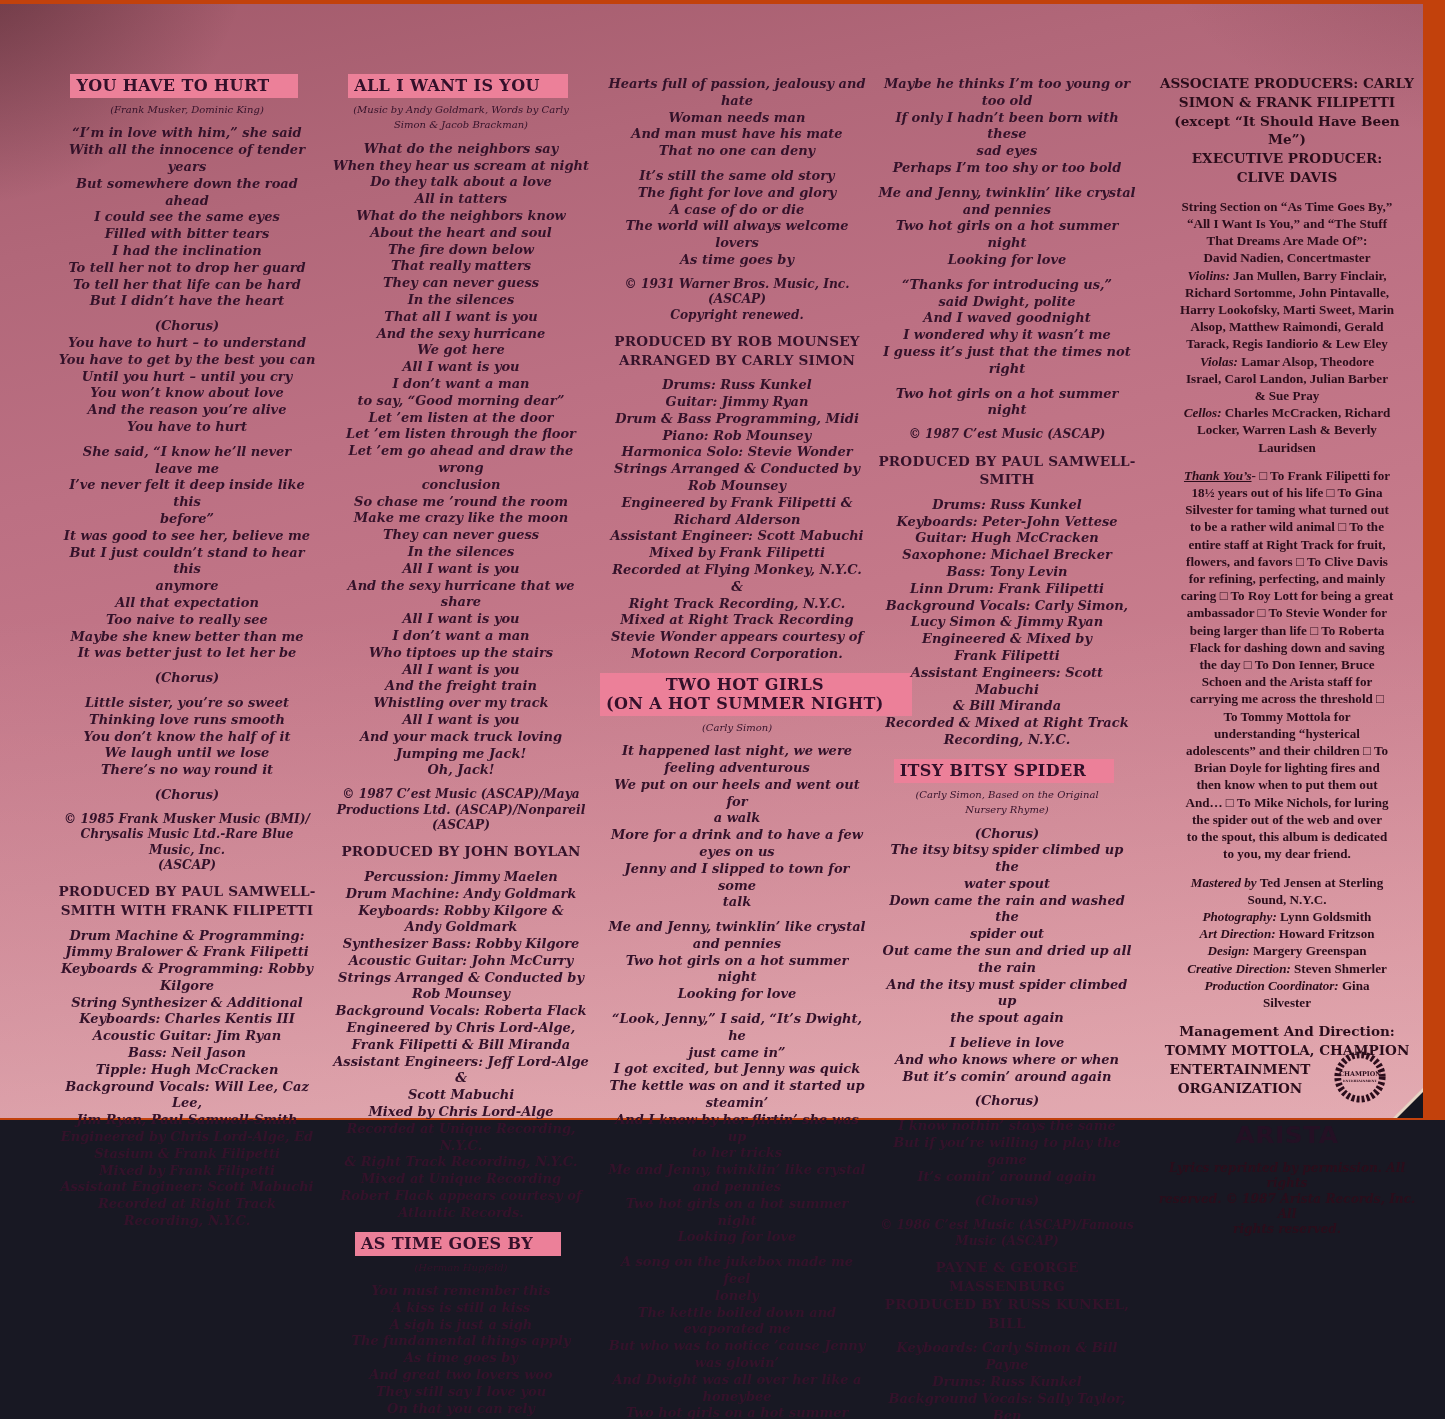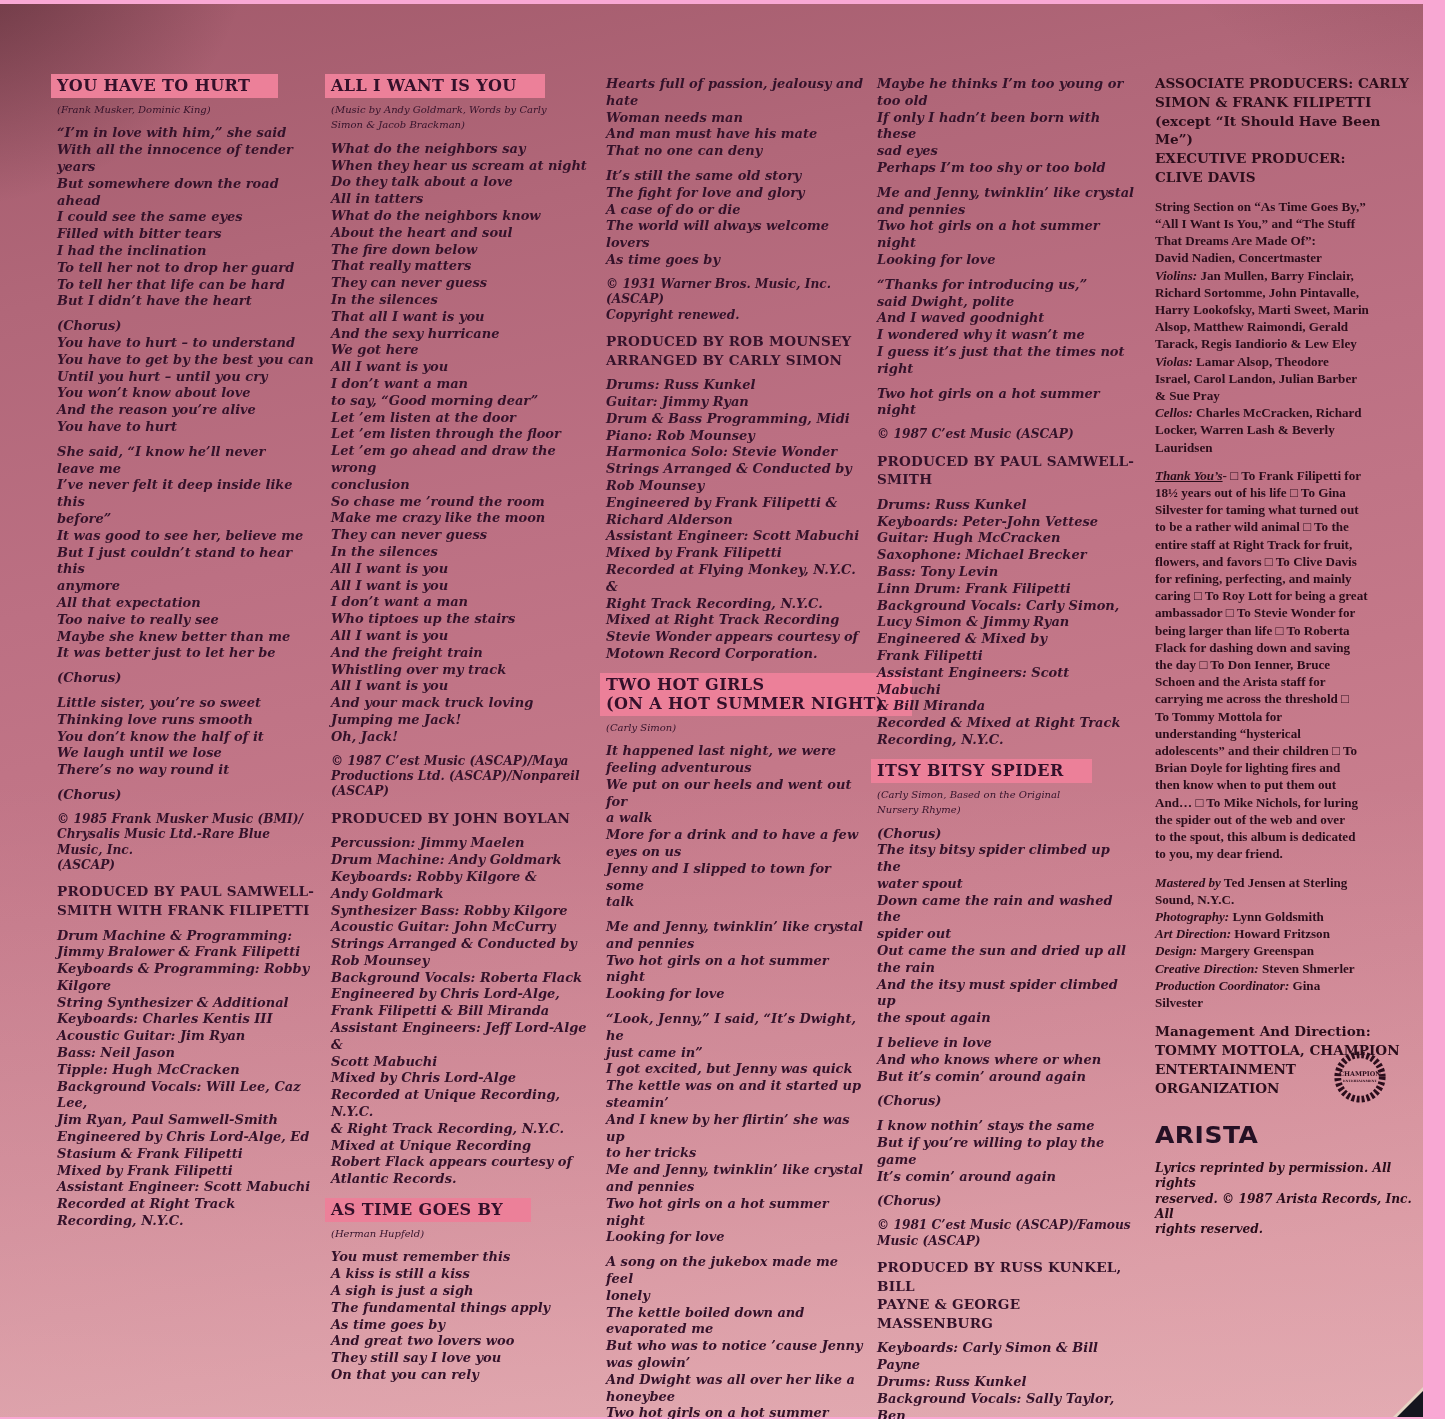--- a/index.html
+++ b/index.html
@@ -1,21 +1,21 @@
 <!DOCTYPE html>
 <html><head>
 <meta charset="utf-8">
 <style>
   html,body{margin:0;padding:0;}
   body{
     width:1445px;height:1419px;overflow:hidden;
     background:#181823;
     font-family:"DejaVu Serif", serif;
   }
-  .stage{position:relative;width:1445px;height:1419px;background:#f9a8d4;}
+  .stage{position:relative;width:1445px;height:1120px;background:#c2410c;text-align:center;}
   .sheet{
     position:absolute;top:4px;left:0;right:22px;bottom:2px;
     background:
       radial-gradient(430px 390px at -50px -70px, rgba(44,17,22,.55), rgba(44,17,22,0) 70%),
       radial-gradient(520px 320px at 106% -8%, rgba(96,42,52,.30), rgba(96,42,52,0) 70%),
       linear-gradient(to bottom, rgba(255,233,228,0) 55%, rgba(255,228,224,.16) 84%, rgba(255,233,229,.26) 100%),
       linear-gradient(168deg,#a25a6b 0%,#b16779 18%,#bc7083 36%,#c47889 54%,#cc8291 72%,#d58e9a 88%,#d995a0 100%);
   }
   .corner-light{position:absolute;right:0;bottom:0;width:0;height:0;
     border-style:solid;border-width:0 0 30px 30px;
@@ -172,20 +172,21 @@
             <div class="lyric-line">to say, “Good morning dear”</div>
             <div class="lyric-line">Let ’em listen at the door</div>
             <div class="lyric-line">Let ’em listen through the floor</div>
             <div class="lyric-line">Let ’em go ahead and draw the wrong</div>
             <div class="lyric-line">conclusion</div>
             <div class="lyric-line">So chase me ’round the room</div>
             <div class="lyric-line">Make me crazy like the moon</div>
             <div class="lyric-line">They can never guess</div>
             <div class="lyric-line">In the silences</div>
             <div class="lyric-line">All I want is you</div>
+            <div class="lyric-line">And the sexy hurricane that we share</div>
             <div class="lyric-line">All I want is you</div>
             <div class="lyric-line">I don’t want a man</div>
             <div class="lyric-line">Who tiptoes up the stairs</div>
             <div class="lyric-line">All I want is you</div>
             <div class="lyric-line">And the freight train</div>
             <div class="lyric-line">Whistling over my track</div>
             <div class="lyric-line">All I want is you</div>
             <div class="lyric-line">And your mack truck loving</div>
             <div class="lyric-line">Jumping me Jack!</div>
             <div class="lyric-line">Oh, Jack!</div>
@@ -395,26 +396,26 @@
           </div>
           <div class="stanza">
             <div class="lyric-line">I know nothin’ stays the same</div>
             <div class="lyric-line">But if you’re willing to play the game</div>
             <div class="lyric-line">It’s comin’ around again</div>
           </div>
           <div class="stanza">
             <div class="lyric-line">(Chorus)</div>
           </div>
           <div class="copyright">
-            <div>© 1981 C’est Music (ASCAP)/Famous</div>
+            <div>© 1986 C’est Music (ASCAP)/Famous</div>
             <div>Music (ASCAP)</div>
           </div>
           <div class="produced">
+            <div>PAYNE &amp; GEORGE MASSENBURG</div>
             <div>PRODUCED BY RUSS KUNKEL, BILL</div>
-            <div>PAYNE &amp; GEORGE MASSENBURG</div>
           </div>
           <div class="stanza credits">
             <div class="lyric-line">Keyboards: Carly Simon &amp; Bill</div>
             <div class="lyric-line">Payne</div>
             <div class="lyric-line">Drums: Russ Kunkel</div>
             <div class="lyric-line">Background Vocals: Sally Taylor, Ben</div>
           </div>
         </div>
         <div class="col">
           <div class="caps-block">

